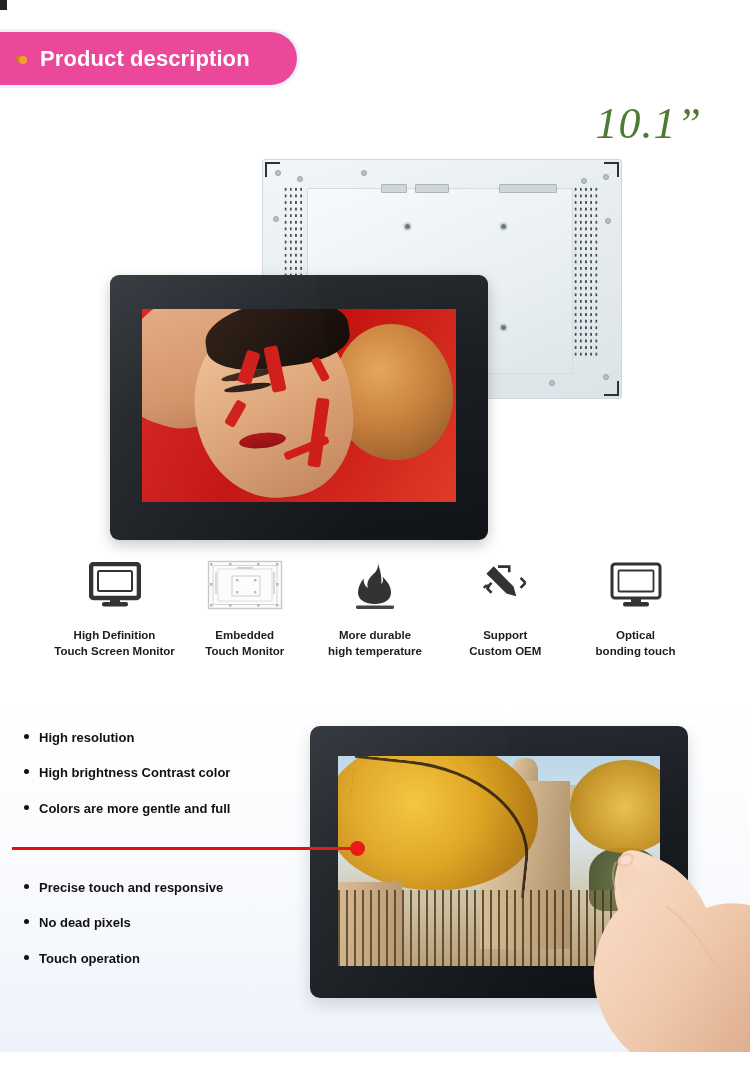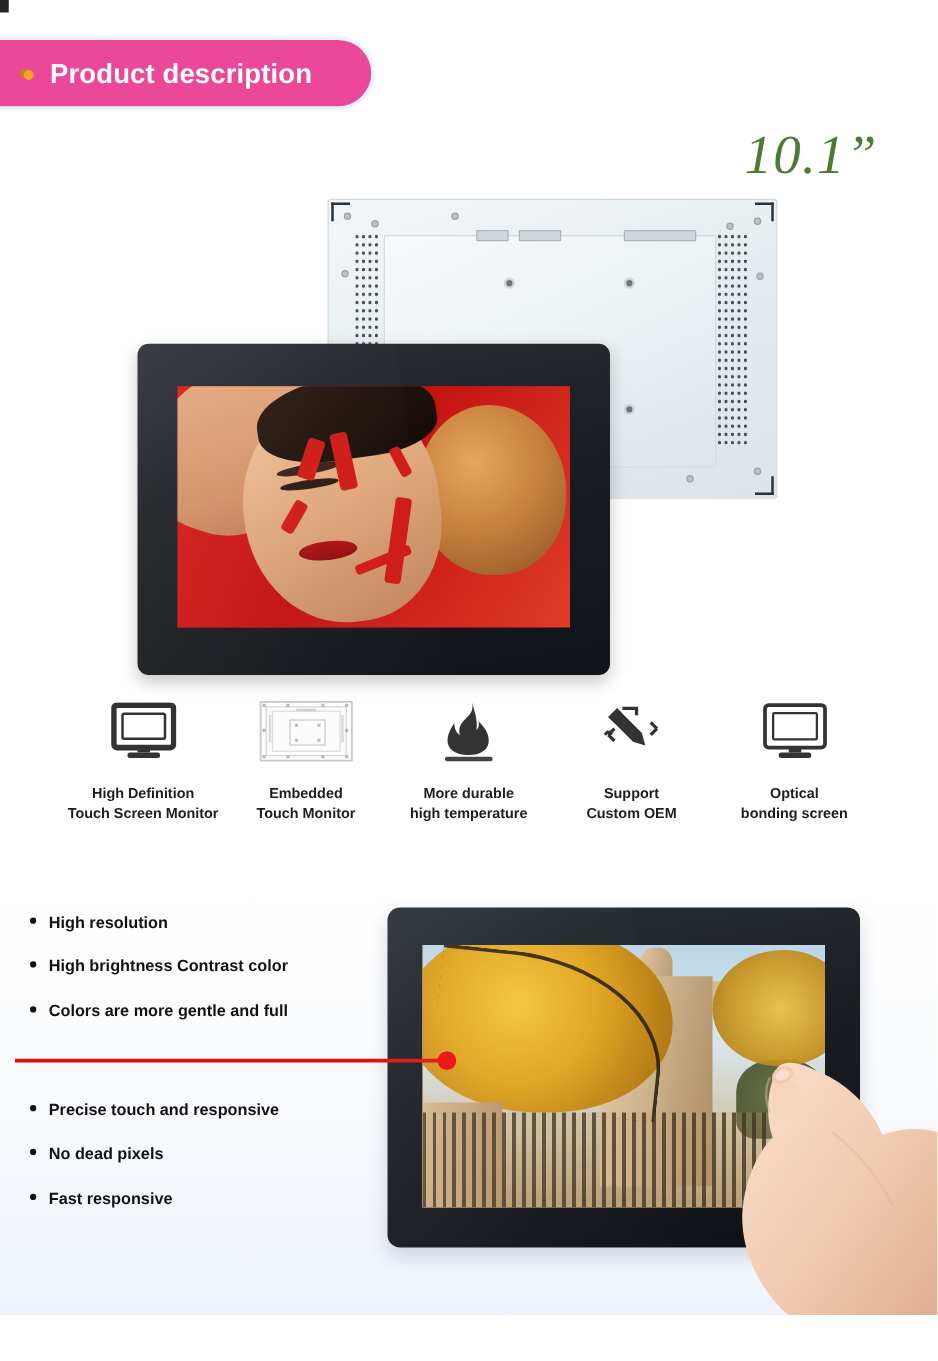--- a/index.html
+++ b/index.html
@@ -583,21 +583,21 @@
   <div class="feature">
     <div class="feature-icon">
       <svg width="52" height="46" viewBox="0 0 52 46" aria-hidden="true">
         <rect x="2" y="2" width="48" height="34" rx="3" fill="#fff" stroke="#333" stroke-width="3"></rect>
         <rect x="8.5" y="8.5" width="35" height="21" rx="1" fill="none" stroke="#333" stroke-width="1.8"></rect>
         <rect x="21" y="36" width="10" height="4" fill="#333"></rect>
         <rect x="13" y="40" width="26" height="4.4" rx="2" fill="#333"></rect>
       </svg>
     </div>
     <div class="feature-label">Optical
-bonding screen</div>
+bonding touch</div>
   </div>
 </div>
 
 <div class="lower">
 
   <div class="touch-monitor">
     <div class="screen2">
       <div class="park-sky"></div>
       <div class="park-urn"></div>
       <div class="park-cap"></div>
@@ -650,16 +650,16 @@
     <div class="bullet">
       <span class="bullet-dot"></span>
       <span>Precise touch and responsive</span>
     </div>
     <div class="bullet">
       <span class="bullet-dot"></span>
       <span>No dead pixels</span>
     </div>
     <div class="bullet">
       <span class="bullet-dot"></span>
-      <span>Fast responsive</span>
+      <span>Touch operation</span>
     </div>
   </div>
 </div>
 
 </body></html>

